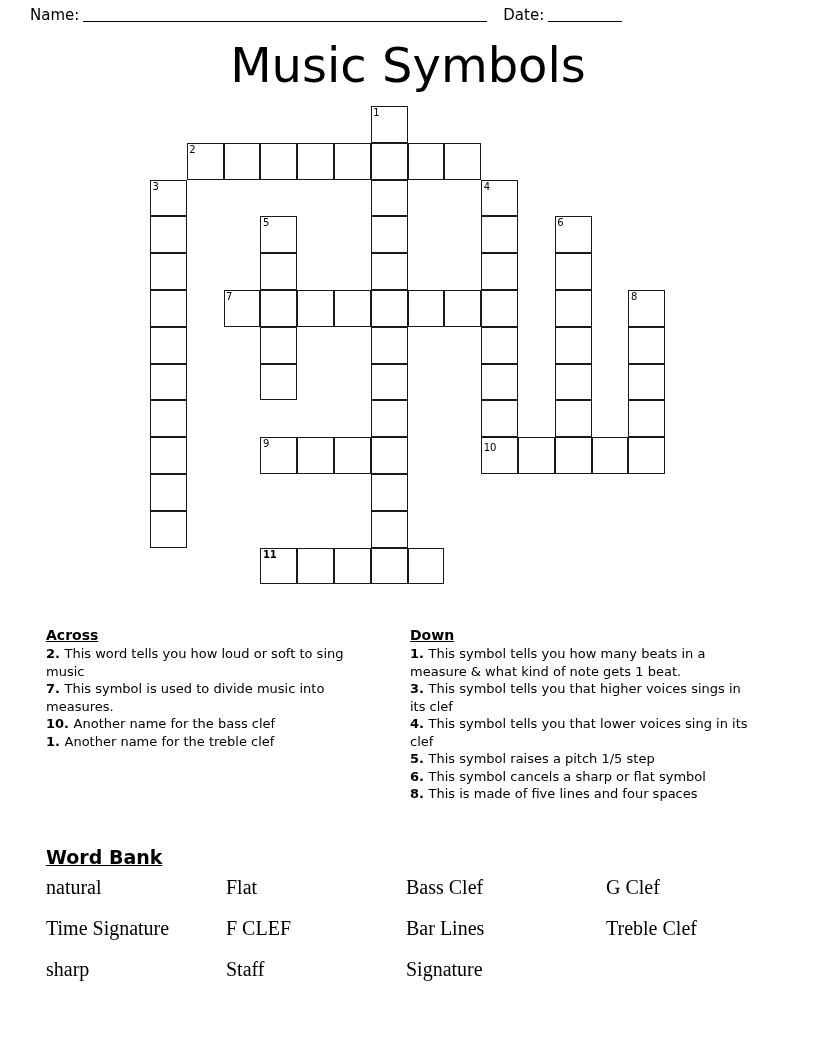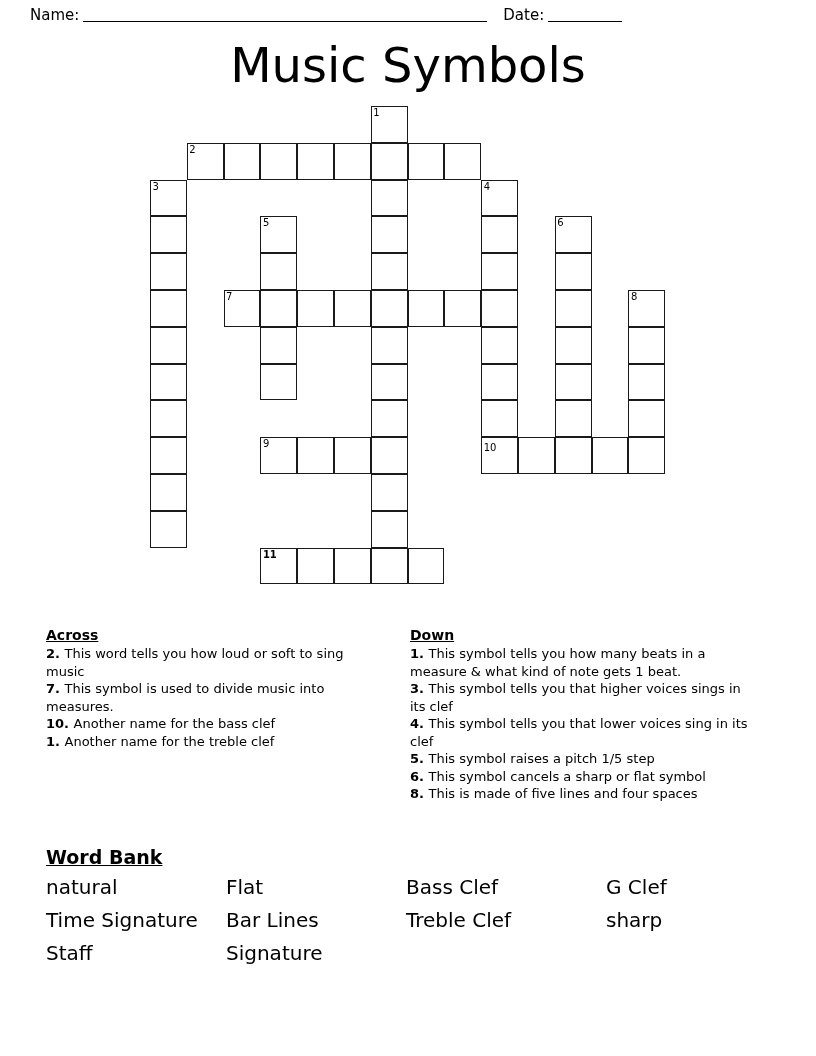--- a/index.html
+++ b/index.html
@@ -87,21 +87,22 @@
   #word-bank-title{
     font-size:19px;
     font-weight:bold;
     text-decoration:underline;
     line-height:24px;
     margin-bottom:4px;
   }
   .wb-grid{
     display:grid;
     grid-template-columns:180px 180px 200px 150px;
-    row-gap:4px;
+    row-gap:12px;
+    font-family:Liberation Serif, serif;
   }
   .wb-word{
     font-size:20px;
     line-height:29px;
     white-space:nowrap;
   }
   .wb-empty{min-height:29px;}
 </style>
 </head>
 <body>
@@ -222,20 +223,21 @@
 </div>
 
 <div id="word-bank">
   <div id="word-bank-title">Word Bank</div>
   <div class="wb-grid" id="word-bank-grid">
       <div class="wb-word">natural</div>
       <div class="wb-word">Flat</div>
       <div class="wb-word">Bass Clef</div>
       <div class="wb-word">G Clef</div>
       <div class="wb-word">Time Signature</div>
+      <div class="wb-word">F CLEF</div>
       <div class="wb-word">Bar Lines</div>
       <div class="wb-word">Treble Clef</div>
       <div class="wb-word">sharp</div>
       <div class="wb-word">Staff</div>
       <div class="wb-word">Signature</div>
       <div class="wb-empty"></div>
     </div>
 </div>
 
 </body></html>

